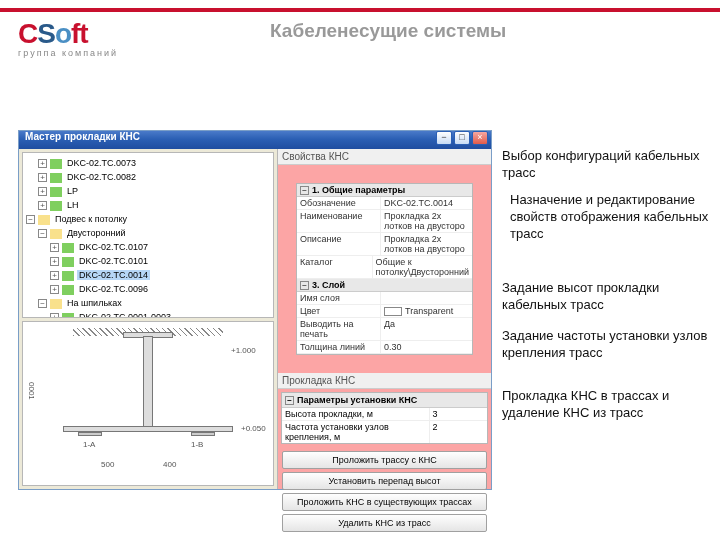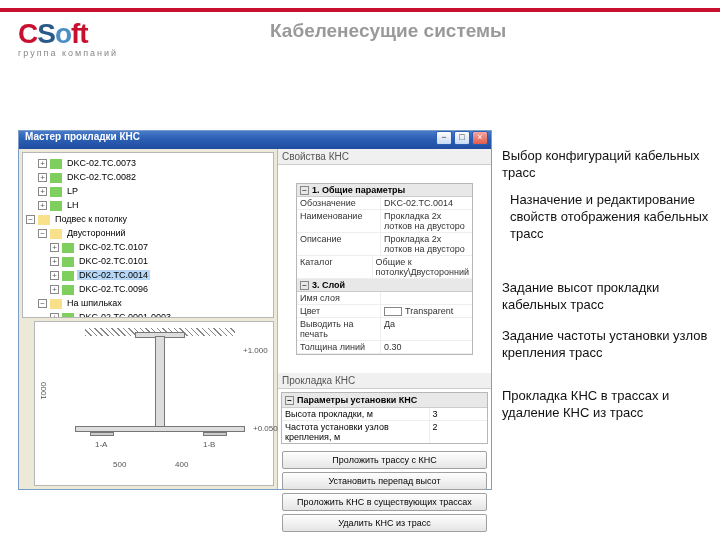--- a/index.html
+++ b/index.html
@@ -13,31 +13,31 @@
   .logo .ft { color: #c8102e; }
   .logo .sub { font: 9px Arial; color: #888; letter-spacing: 2px; margin-top: -2px; }
   .page-title { position: absolute; top: 20px; left: 270px; font: bold 19px Arial; color: #999; }
   .screenshot { position: absolute; top: 130px; left: 18px; width: 474px; height: 360px; border: 1px solid #7a9ec7; background: #ece9d8; }
   .titlebar { height: 18px; background: linear-gradient(#4a7ac9,#2b5fb4 45%,#1f4da0); color: #fff; display: flex; align-items: flex-start; padding: 0 3px 0 6px; font-size: 10px; }
   .titlebar .t-title { flex: 1; font-weight: bold; }
   .winbtn { width: 16px; height: 14px; margin-left: 2px; background: linear-gradient(#fefefe,#c7dbf5); border: 1px solid #2b5fb4; border-radius: 2px; text-align: center; line-height: 11px; font-size: 9px; color: #333; }
   .winbtn.close { background: linear-gradient(#f7a7a0,#e05a4a); color: #fff; }
   .panes { display: flex; height: calc(100% - 18px); }
   .left-pane { width: 258px; display: flex; flex-direction: column; }
-  .right-pane { flex: 1; display: flex; flex-direction: column; background: #ffffff; border-left: 1px solid #b7b7b7; }
+  .right-pane { flex: 1; display: flex; flex-direction: column; background: #fca5a5; border-left: 1px solid #b7b7b7; }
   .tree { background: #fff; border: 1px solid #b7b7b7; margin: 3px; padding: 3px; flex: 1; overflow: auto; font-size: 9px; }
   .tn { white-space: nowrap; line-height: 14px; }
   .tn .exp { display: inline-block; width: 9px; height: 9px; border: 1px solid #888; text-align: center; line-height: 7px; font-size: 8px; margin-right: 3px; color: #555; }
   .tn .ic { display: inline-block; width: 12px; height: 10px; background: #7fcf5f; margin-right: 3px; vertical-align: middle; }
   .tn .ic.folder { background: #f9e18c; }
   .tn.sel > span.lbl { background: #b6d6f6; }
   .tn.d1 { padding-left: 12px; }
   .tn.d2 { padding-left: 24px; }
   .lbl { padding: 0 2px; }
-  .diagram { height: 165px; background: #fff; border: 1px solid #b7b7b7; margin: 0 3px 3px 15px; position: relative; font-size: 8px; color: #444; }
+  .diagram { height: 165px; background: #fff; border: 1px solid #b7b7b7; margin: 0 3px 3px 3px; position: relative; font-size: 8px; color: #444; }
   .diagram .hatch { position: absolute; top: 6px; left: 50px; width: 150px; height: 8px; background: repeating-linear-gradient(45deg,#888 0,#888 1px,transparent 1px,transparent 4px); }
   .diagram .beam-v { position: absolute; top: 14px; left: 120px; width: 10px; height: 92px; background: #ddd; border: 1px solid #777; }
   .diagram .beam-tf { position: absolute; top: 10px; left: 100px; width: 50px; height: 6px; background: #ddd; border: 1px solid #777; }
   .diagram .beam-bf { position: absolute; top: 104px; left: 40px; width: 170px; height: 6px; background: #ddd; border: 1px solid #777; }
   .diagram .foot { position: absolute; top: 110px; width: 24px; height: 4px; background: #ccc; border: 1px solid #777; }
   .diagram .dim { position: absolute; color: #555; }
   .panel-head { background: #f0f0f0; padding: 2px 4px; font-size: 10px; color: #555; border-bottom: 1px solid #ccc; }
   .props { margin: 18px; background: #fff; border: 1px solid #b7b7b7; font-size: 9px; }
   .props .grp { background: #e8e8e8; border-bottom: 1px solid #ccc; padding: 1px 3px; font-weight: bold; }
   .props .grp .col { display:inline-block; width:9px; height:9px; border:1px solid #888; text-align:center; line-height:7px; font-size:8px; margin-right:3px; color:#555; }

